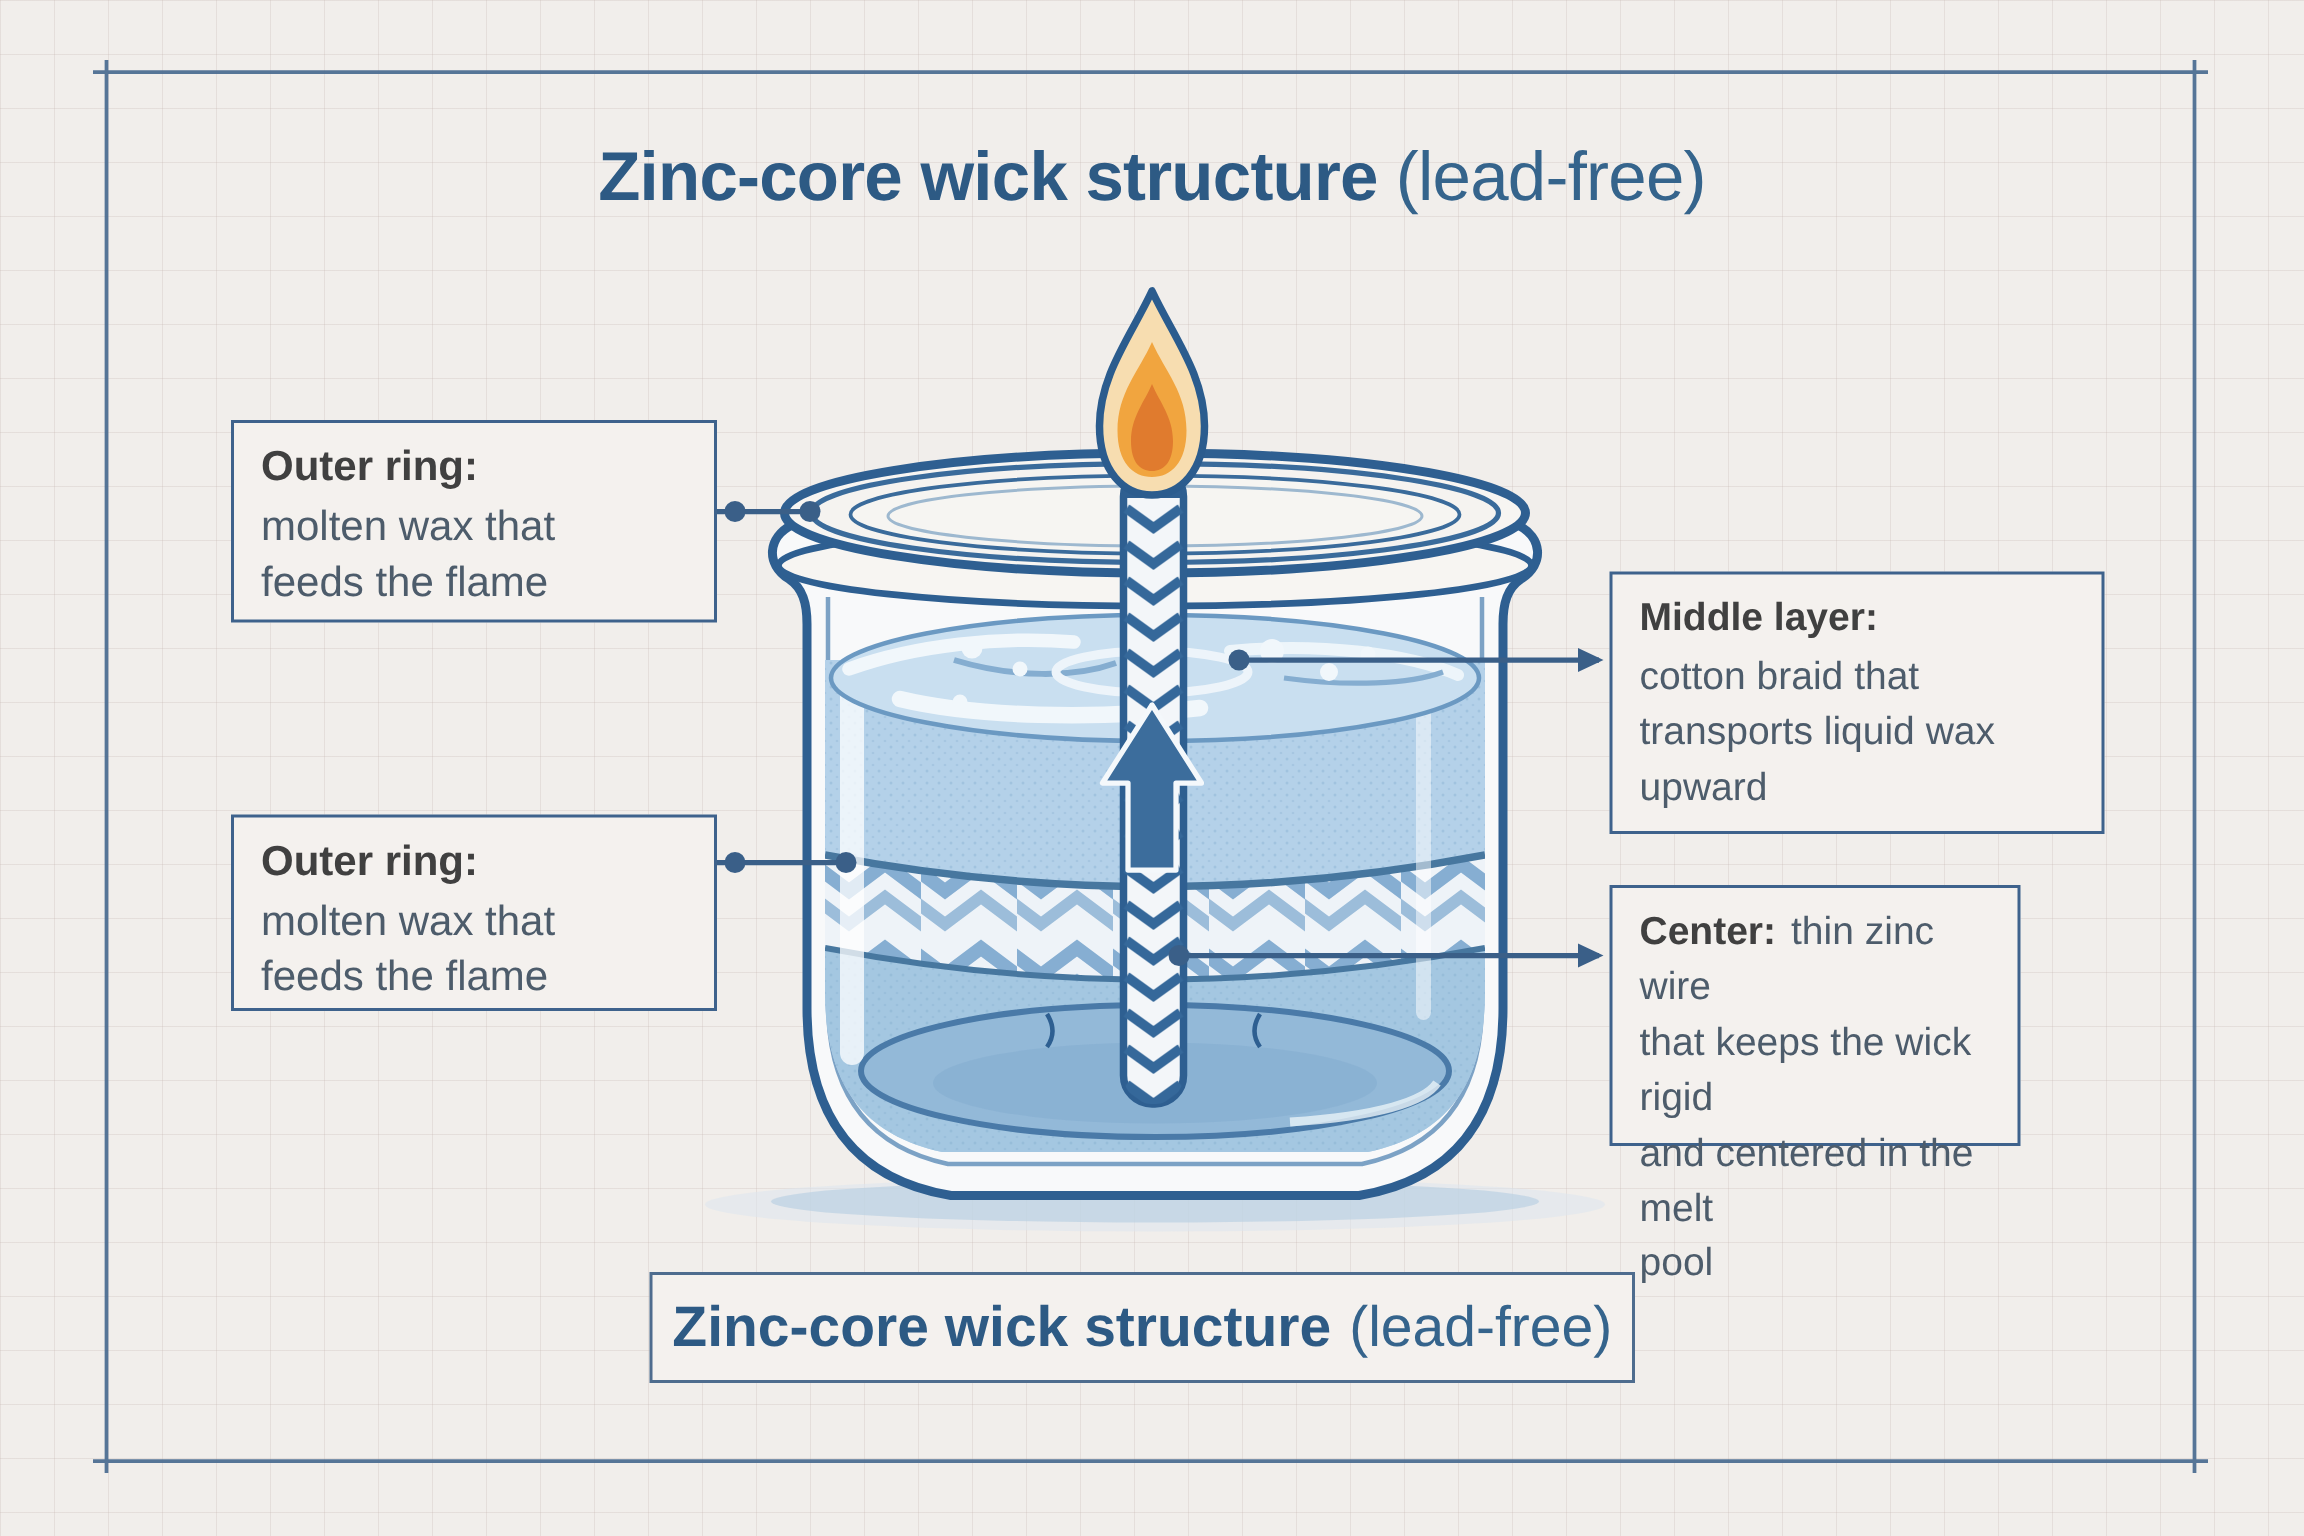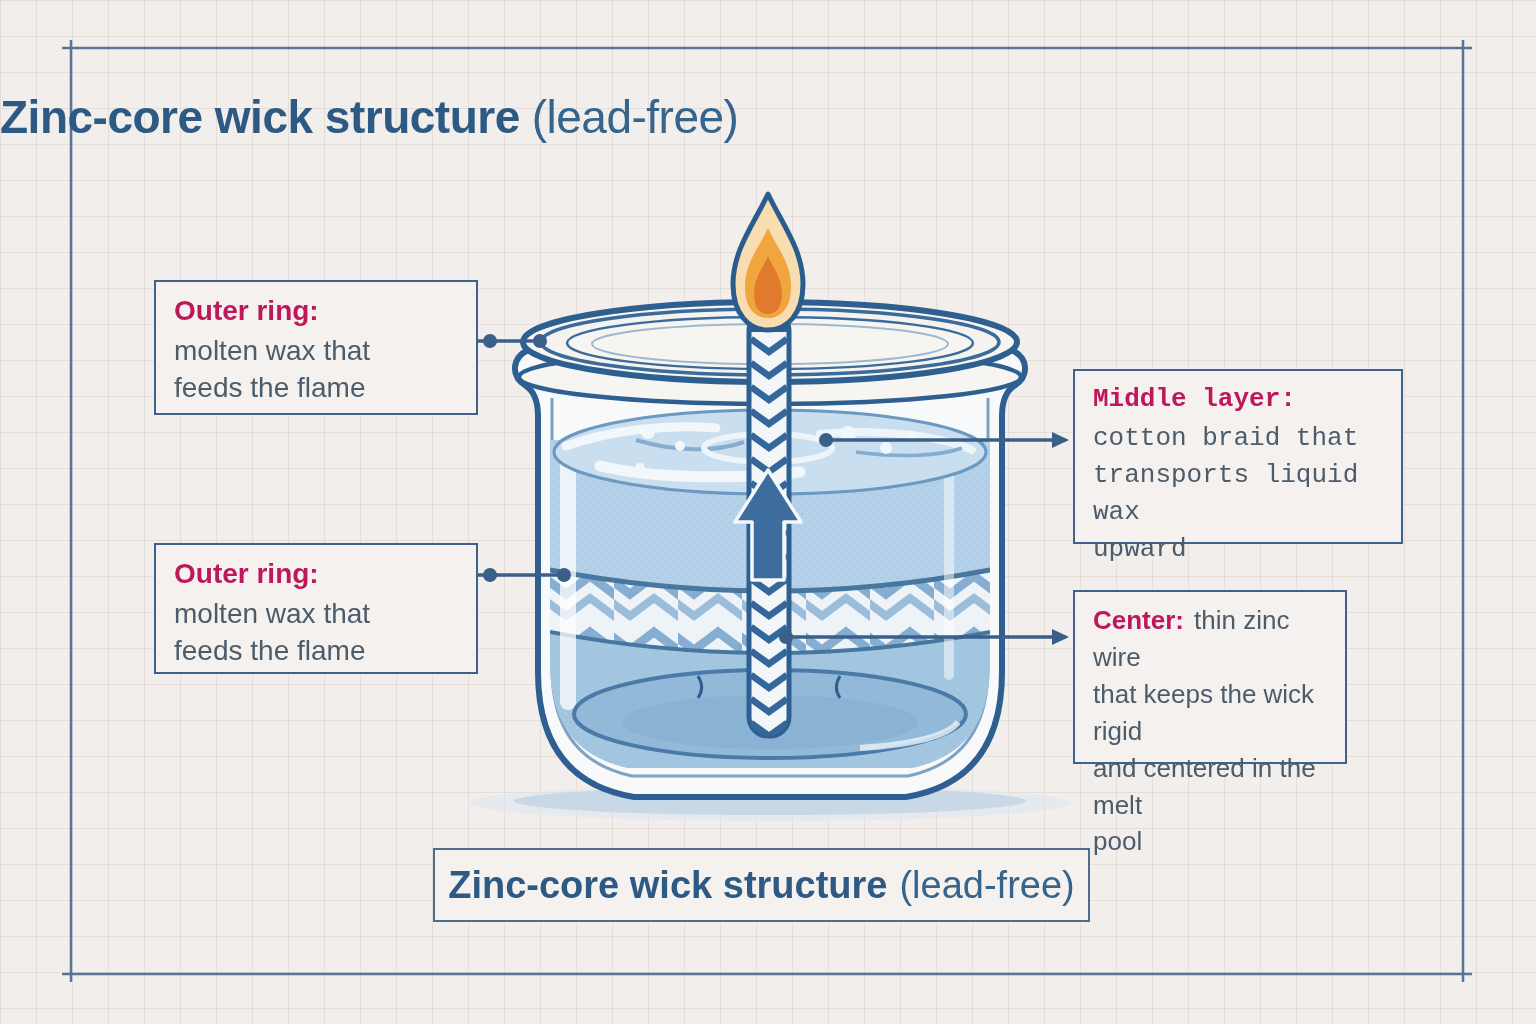--- a/index.html
+++ b/index.html
@@ -7,36 +7,36 @@
   .canvas{
     position:relative;width:1536px;height:1024px;overflow:hidden;
     background-color:#f1eeeb;
     background-image:
       linear-gradient(rgba(201,186,182,.30) 1px, transparent 1px),
       linear-gradient(90deg, rgba(201,186,182,.30) 1px, transparent 1px);
     background-size:36px 36px;
   }
   svg.scene{position:absolute;left:0;top:0;}
   .page-title{
-    position:absolute;left:0;top:90px;width:100%;text-align:left;
+    position:absolute;left:0;top:90px;width:100%;text-align:center;
     font-size:46px;font-weight:bold;color:#2d5a84;letter-spacing:-.5px;
   }
   .page-title .suffix,.bottom-label .suffix{font-weight:normal;color:#35648c;margin-left:12px;}
   .callout{
     position:absolute;box-sizing:border-box;
     background:#f4f1ee;border:2px solid #3e628c;
     padding:10px 18px;color:#4d5c6b;
     font-size:28px;line-height:1.34;
   }
-  .callout .heading{display:block;font-weight:bold;color:#be185d;margin-bottom:2px;}
+  .callout .heading{display:block;font-weight:bold;color:#404040;margin-bottom:2px;}
   .callout .heading.inline{display:inline;margin-right:10px;margin-bottom:0;}
   .callout .body{white-space:pre-line;}
   #callout-outer-ring-top{left:154px;top:280px;width:324px;height:135px;}
   #callout-outer-ring-bottom{left:154px;top:543px;width:324px;height:131px;}
-  #callout-middle-layer{left:1073px;top:369px;width:330px;height:175px;font-size:26px;line-height:1.42;font-family:Liberation Mono, monospace;}
+  #callout-middle-layer{left:1073px;top:381px;width:330px;height:175px;font-size:26px;line-height:1.42;}
   #callout-center{left:1073px;top:590px;width:274px;height:174px;font-size:26px;line-height:1.42;}
   .bottom-label{
     position:absolute;left:433px;top:848px;width:657px;height:74px;box-sizing:border-box;
     background:#f4f1ee;border:2px solid #4e6c8e;
     display:flex;align-items:center;justify-content:center;
     font-size:38px;font-weight:bold;color:#2d5a84;
   }
 </style>
 </head>
 <body>

